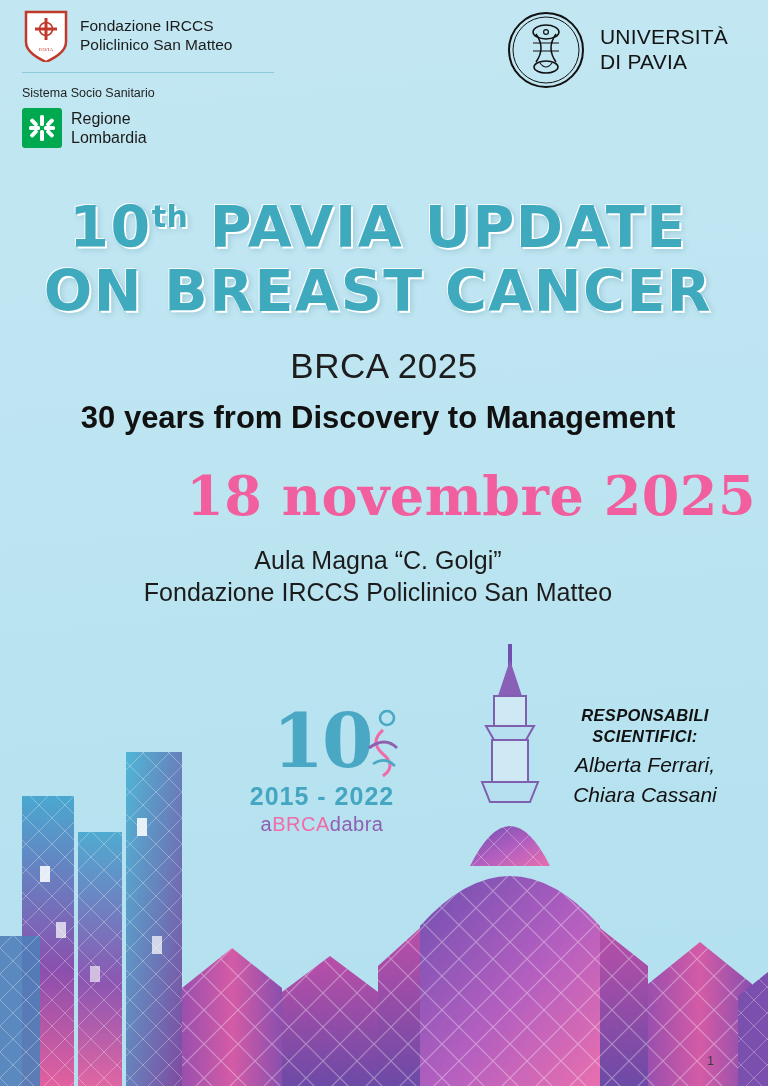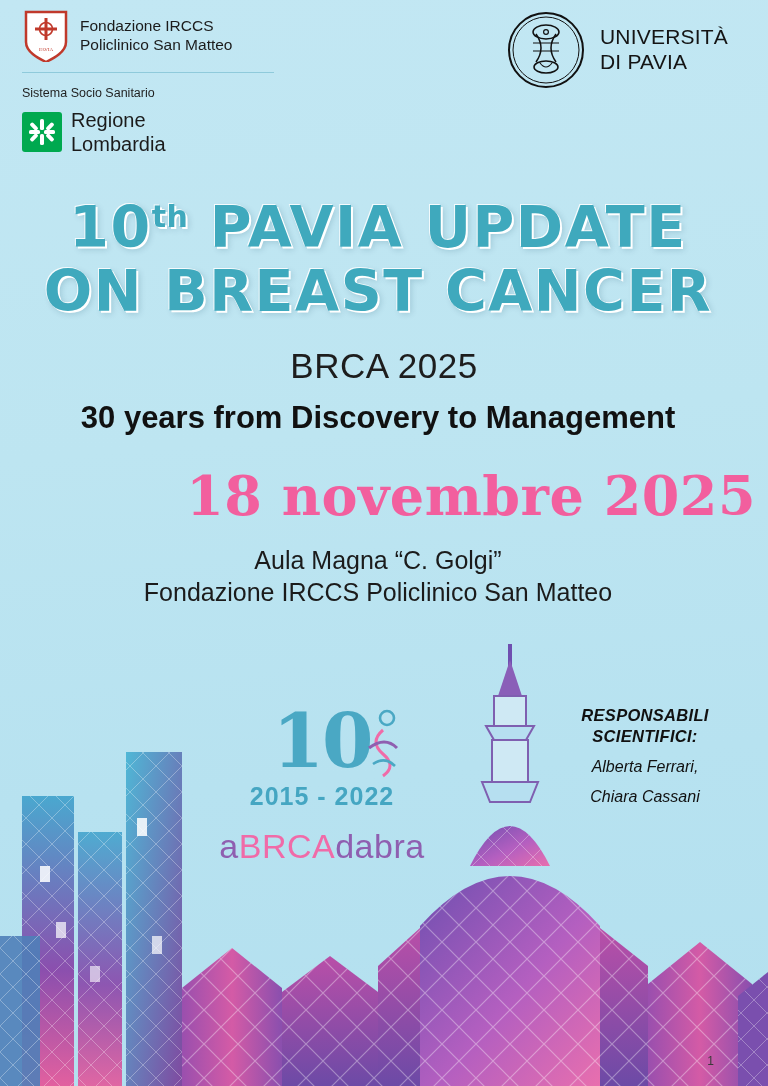--- a/index.html
+++ b/index.html
@@ -75,21 +75,21 @@
   }
   .lomb-mark {
     width: 40px;
     height: 40px;
     background: #00a94f;
     border-radius: 3px;
     position: relative;
   }
   .lomb-mark svg { position:absolute; top:6px; left:6px; }
   .lomb-text {
-    font-size: 20px;
+    font-size: 16px;
     line-height: 1.2;
     color: #1b1b1b;
   }
 
   .logo-unipv {
     position: absolute;
     right: 40px;
     top: 10px;
     display: flex;
     align-items: center;
@@ -177,22 +177,22 @@
     color: #111;
     line-height: 1.3;
     z-index: 6;
   }
   .responsabili .hd {
     font-weight: bold;
     font-size: 16.5px;
     letter-spacing: 0.3px;
   }
   .responsabili .nm {
-    font-size: 16px;
-    margin-top: 9px;
+    font-size: 21px;
+    margin-top: 3px;
   }
 
   
   .abrca {
     position: absolute;
     left: 212px;
     top: 706px;
     width: 220px;
     text-align: center;
     z-index: 6;
@@ -213,22 +213,22 @@
     top: 2px;
   }
   .abrca .years {
     margin-top: 6px;
     font-size: 25px;
     font-weight: bold;
     color: #45a6c2;
     letter-spacing: 1px;
   }
   .abrca .word {
-    margin-top: 16px;
-    font-size: 34px;
+    margin-top: 2px;
+    font-size: 20px;
     letter-spacing: 0.5px;
   }
   .abrca .word .a1 { color: #8f5fb0; }
   .abrca .word .brca { color: #f06ba8; }
   .abrca .word .rest { color: #8f5fb0; }
 
   
   .skyline {
     position: absolute;
     left: 0;

